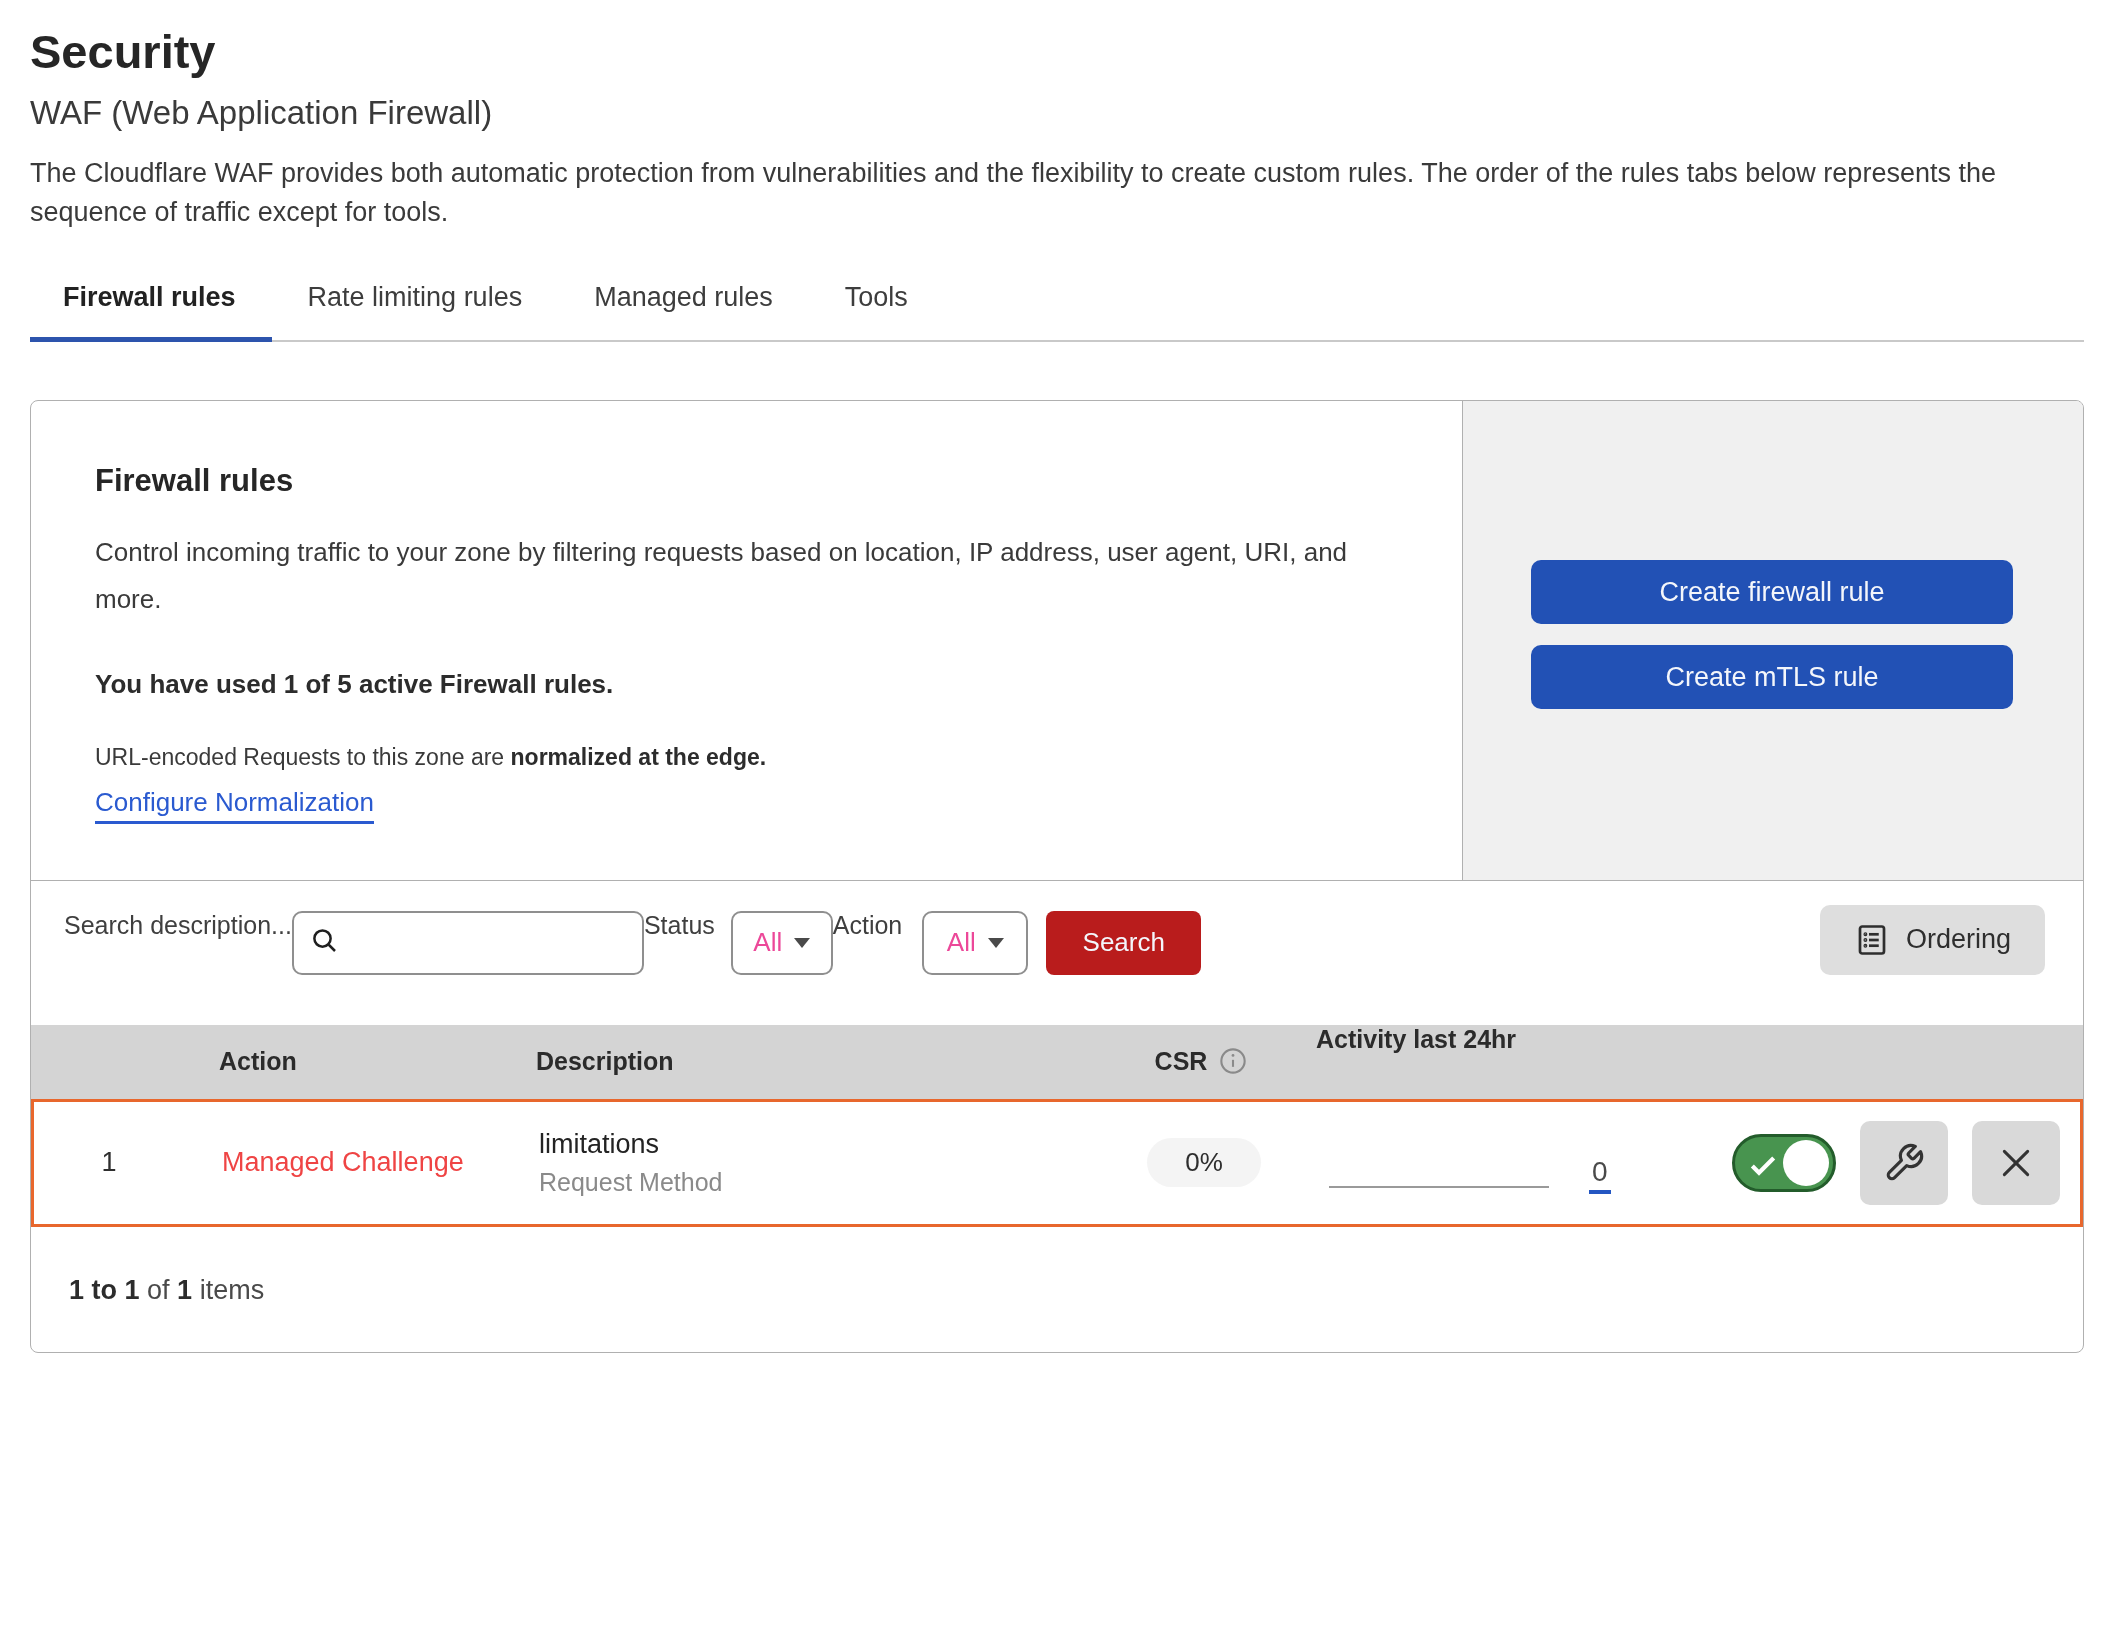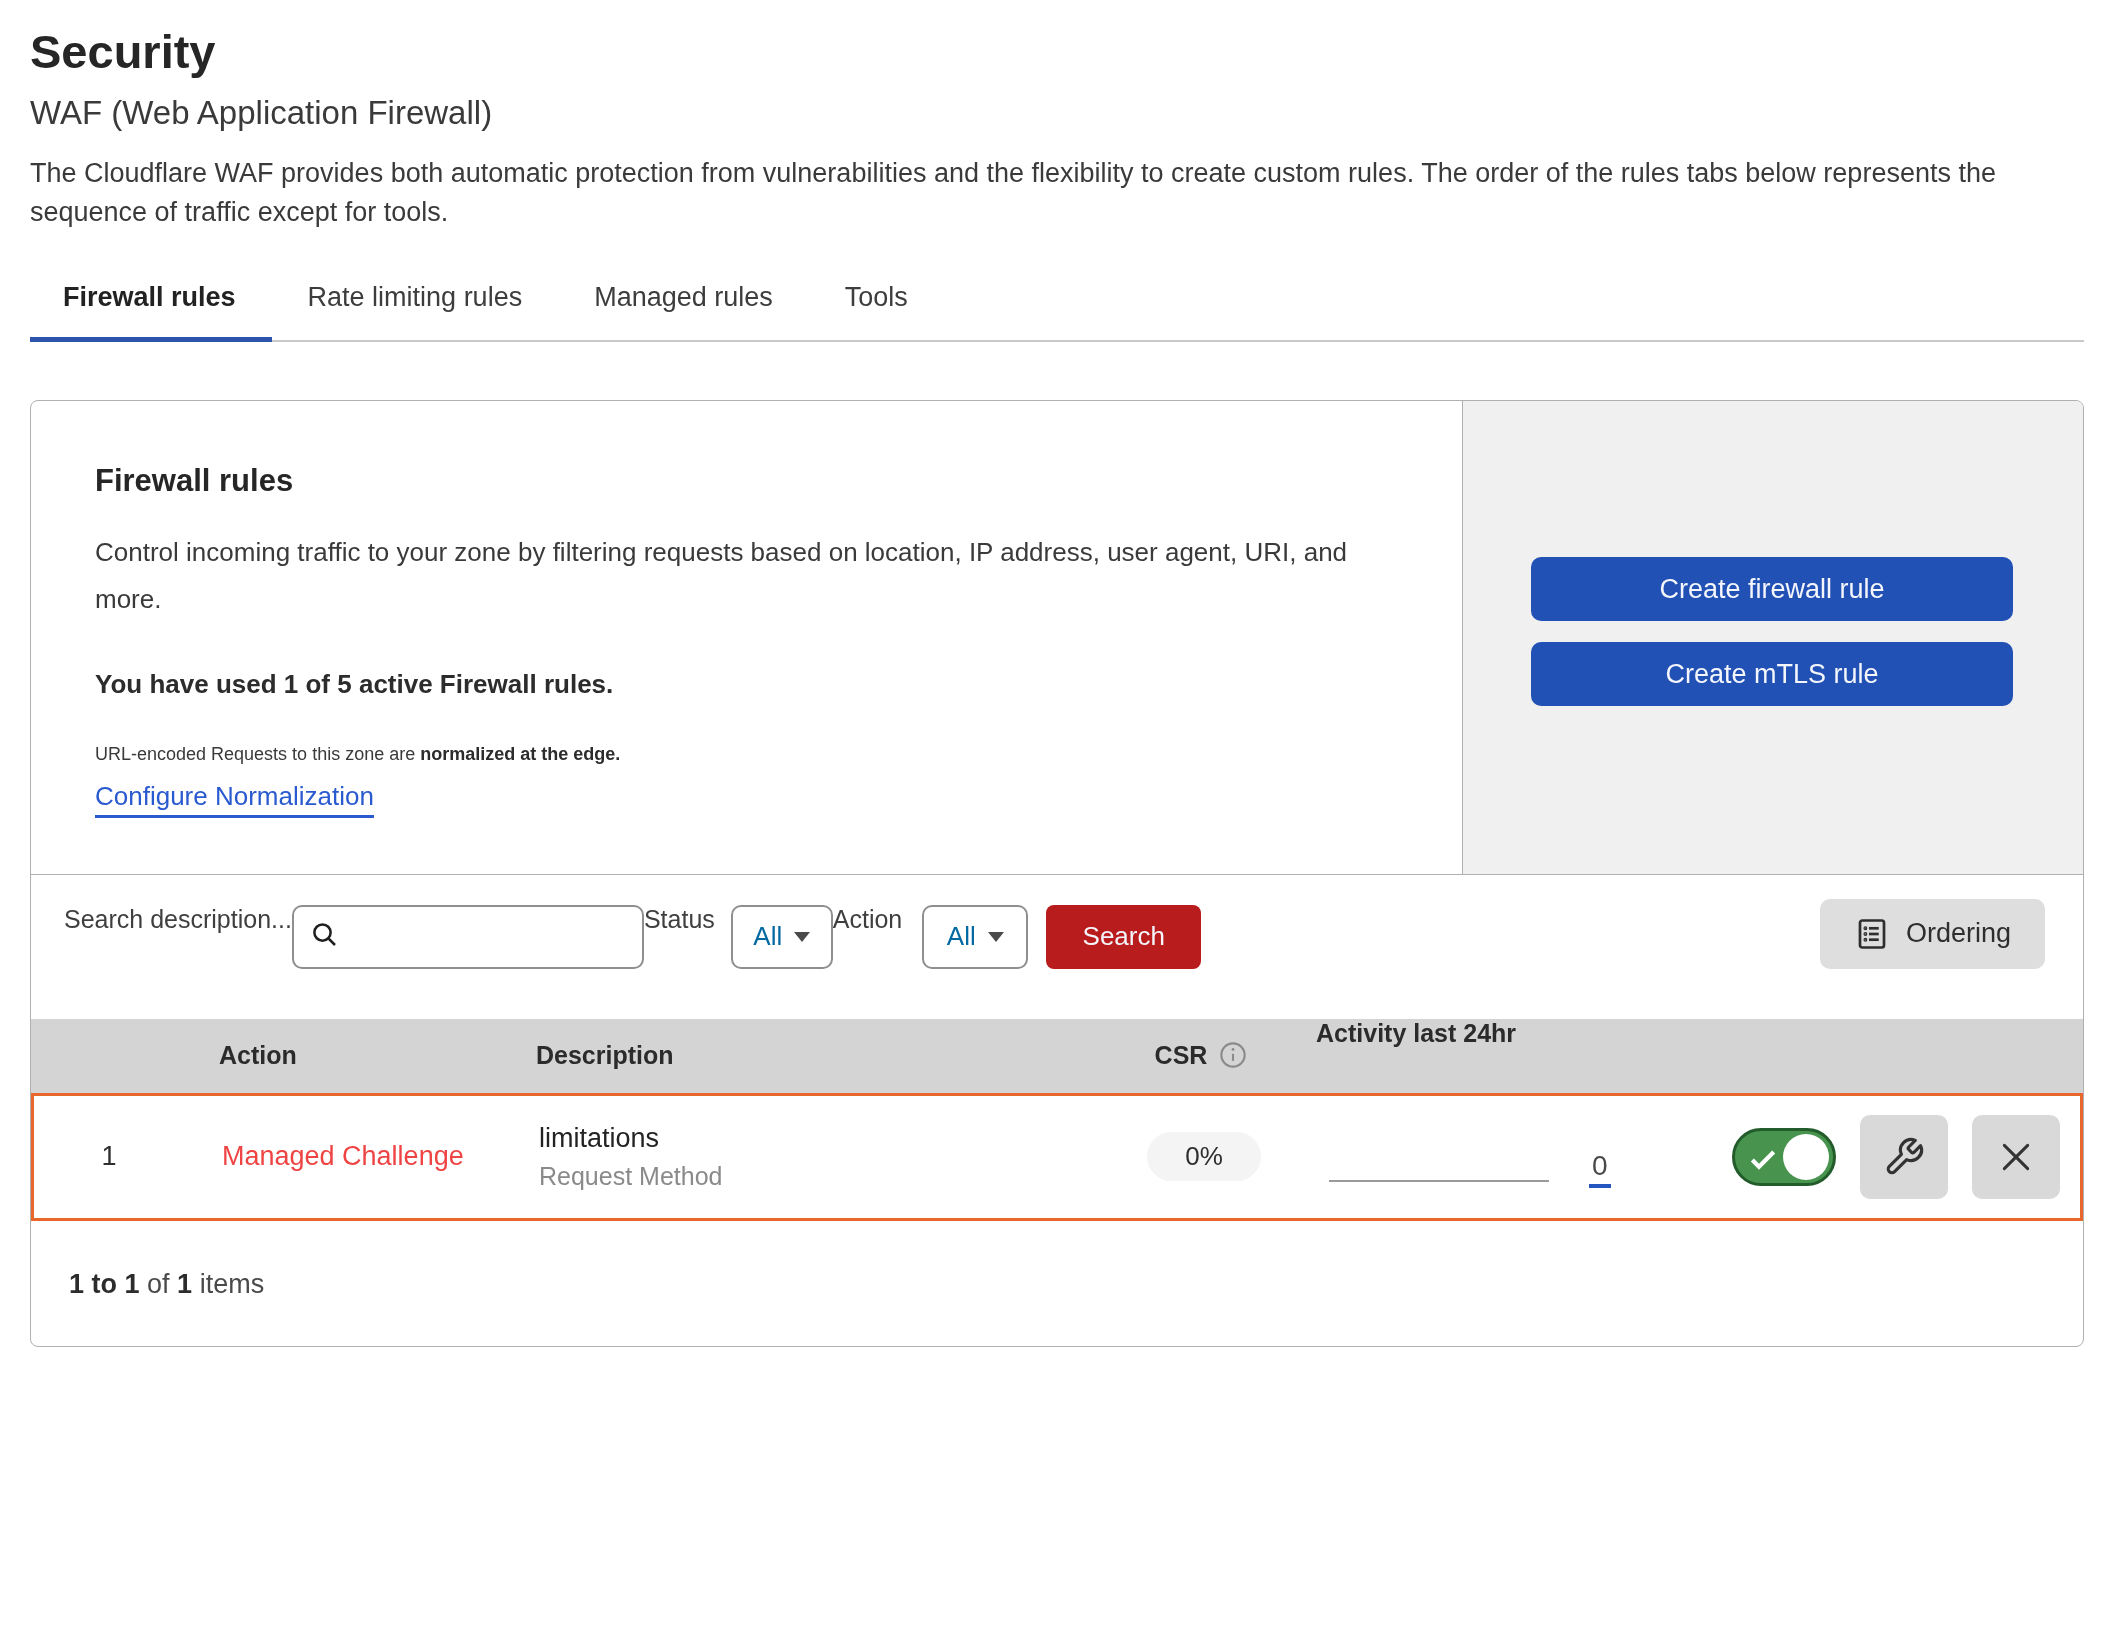--- a/index.html
+++ b/index.html
@@ -26,21 +26,21 @@
   .tab.active { font-weight:700; color:#222; border-bottom-color:#2d54ad; }
 
   
   .card { margin-top:58px; border:1px solid #b0b0b0; border-radius:8px; overflow:hidden; background:#fff; }
 
   .card-top { display:flex; border-bottom:1px solid #b0b0b0; }
   .card-top-left { flex:1; padding:62px 60px 56px 64px; }
   .section-heading { font-size:31px; font-weight:700; color:#262626; margin:0; }
   .section-body { font-size:26px; color:#3a3a3a; line-height:1.8; margin:30px 0 0 0; max-width:1310px; }
   .usage-line { font-size:26px; font-weight:700; color:#2c2c2c; margin:46px 0 0 0; }
-  .url-note { font-size:18px; color:#3a3a3a; margin:44px 0 0 0; }
+  .url-note { font-size:23px; color:#3a3a3a; margin:44px 0 0 0; }
   .url-note b { color:#2c2c2c; }
   .text-link { display:inline-block; margin-top:16px; font-size:26px; color:#2a5ad0;
                text-decoration:none; border-bottom:3px solid #2a5ad0; padding-bottom:3px; cursor:pointer; }
 
   .card-top-right { width:621px; background:#f0f0f0; border-left:1px solid #b0b0b0;
                     display:flex; flex-direction:column; justify-content:center; padding:10px 70px 0 68px; }
   .btn-primary { display:block; width:100%; height:64px; background:#2251b5; color:#f4f6fb;
                  border:none; border-radius:10px; font-size:27px; font-family:inherit;
                  cursor:pointer; margin-bottom:21px; }
 
@@ -48,21 +48,21 @@
   .filter-row { position:relative; padding:30px 38px 50px 33px; }
   .filter-left { display:flex; align-items:flex-end; }
   .filter-group { display:flex; flex-direction:row; }
   .filter-label { font-size:25px; color:#3f3f3f; margin-bottom:14px; }
   .search-box { width:352px; height:64px; border:2px solid #8f8f8f; border-radius:10px;
                 display:flex; align-items:center; padding:0 16px; background:#fff; }
   .search-box input { border:none; outline:none; flex:1; font-size:25px; font-family:inherit;
                       margin-left:12px; background:transparent; }
   .select { height:64px; border:2px solid #8f8f8f; border-radius:10px; background:#fff;
             display:flex; align-items:center; justify-content:center; gap:12px;
-            font-size:26px; color:#0369a1; cursor:pointer; padding:0 20px; }
+            font-size:26px; color:#ec4899; cursor:pointer; padding:0 20px; }
   .sel-status { width:102px; margin-left:16px; }
   .sel-action { width:106px; margin-left:20px; }
   .chev { width:0; height:0; border-left:8px solid transparent; border-right:8px solid transparent;
           border-top:10px solid #4a4a4a; }
   .btn-search { margin-left:18px; width:155px; height:64px; background:#b91c1c; color:#f4f6fb;
                 border:none; border-radius:8px; font-size:26px; font-family:inherit; cursor:pointer; }
   .btn-ordering { position:absolute; right:38px; bottom:50px; height:70px; padding:0 34px;
                   background:#dedede; color:#2e2e2e; border:none; border-radius:10px;
                   font-size:27px; font-family:inherit; cursor:pointer;
                   display:flex; align-items:center; gap:16px; }

